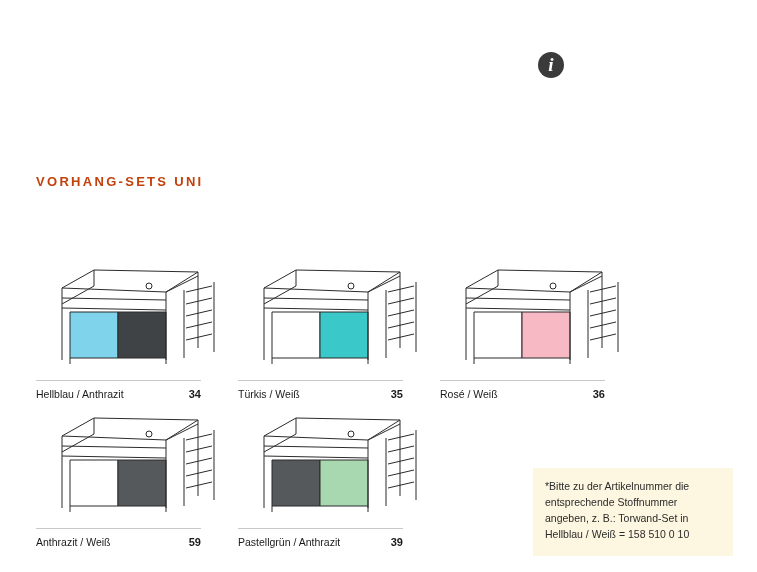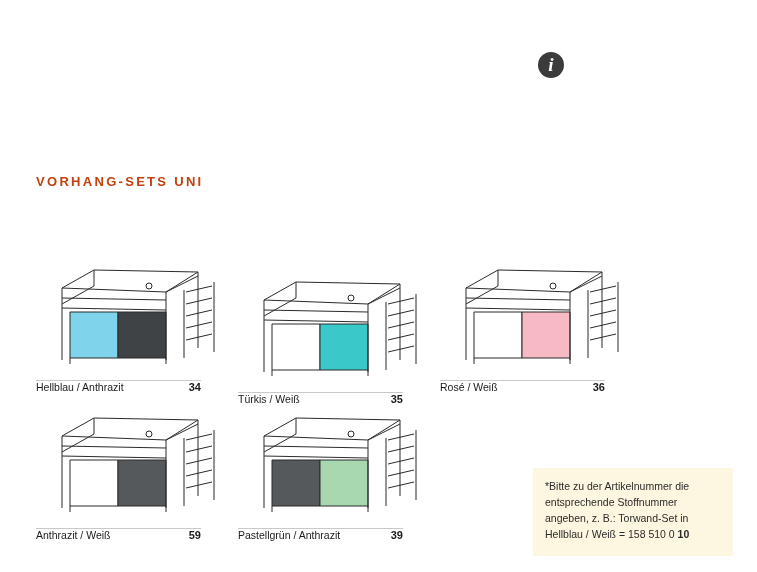--- a/index.html
+++ b/index.html
@@ -95,56 +95,57 @@
     width: 210px;
   }
   .card .pic {
     width: 210px;
     height: 122px;
     position: relative;
     overflow: hidden;
   }
   .card .caption {
     margin-top: 6px;
+    padding-top: 7px;
     border-top: 1px solid #c9c9c9;
     display: flex;
     justify-content: space-between;
     align-items: baseline;
     width: 165px;
   }
   .card .cap-label {
     font-size: 10.5px;
     color: #1a1a1a;
   }
   .card .cap-num {
     font-size: 11px;
     font-weight: bold;
     color: #1a1a1a;
   }
 
   .c0 { left: 6px;   top: 0; }
-  .c1 { left: 208px; top: 12px; }
+  .c1 { left: 208px; top: 0; }
   .c2 { left: 410px; top: 0; }
   .c3 { left: 6px;   top: 148px; }
   .c4 { left: 208px; top: 148px; }
 
   
   .footnote {
     position: absolute;
     left: 533px;
     top: 468px;
     width: 200px;
     height: 88px;
     background: #fdf6e0;
     padding: 10px 12px;
     font-size: 10.5px;
     line-height: 16px;
     color: #2b2b2b;
   }
-  .footnote b { font-weight: bold; text-align: right; }
+  .footnote b { font-weight: normal; text-align: right; }
 
   svg { display: block; }
 </style>
 </head>
 <body>
 
 <div class="page">
 
 
   <div class="info-block">

